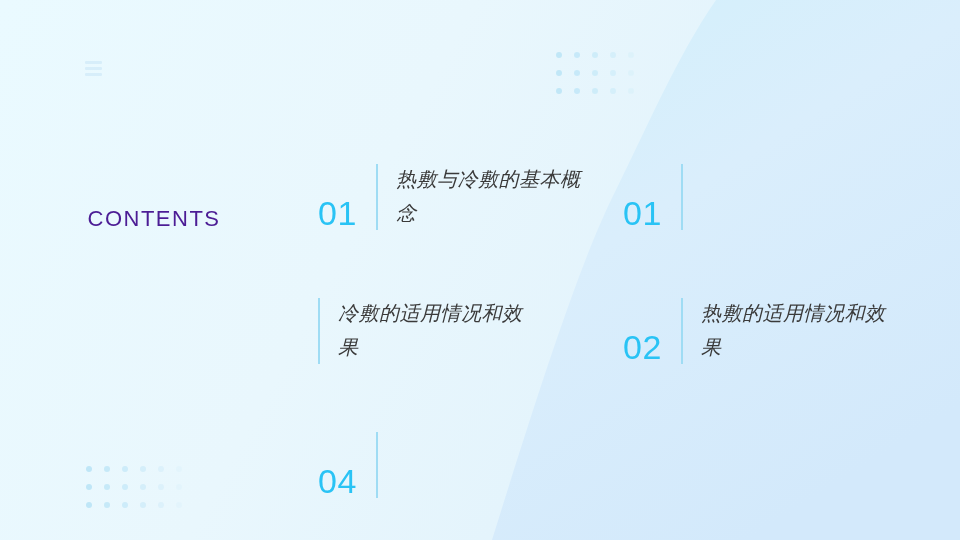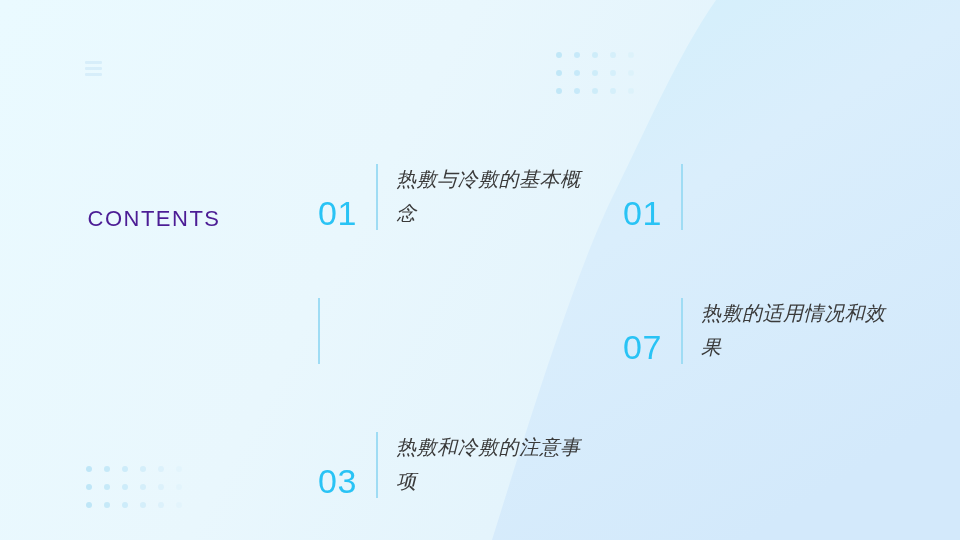--- a/index.html
+++ b/index.html
@@ -216,28 +216,28 @@
       <div class="item-title">热敷与冷敷的基本概念</div>
     </div>
 
     <div class="item">
       <div class="item-num">01</div>
       <div class="item-rule"></div>
     </div>
 
     <div class="item">
       <div class="item-rule"></div>
-    </div>
-
-    <div class="item">
-      <div class="item-num">07</div>
+      <div class="item-title">冷敷的适用情况和效果</div>
+    </div>
+
+    <div class="item">
+      <div class="item-num">02</div>
       <div class="item-rule"></div>
       <div class="item-title">热敷的适用情况和效果</div>
     </div>
 
     <div class="item">
-      <div class="item-num">03</div>
-      <div class="item-rule"></div>
-      <div class="item-title">热敷和冷敷的注意事项</div>
+      <div class="item-num">04</div>
+      <div class="item-rule"></div>
     </div>
 
   </div>
 </div>
 
 </body></html>

